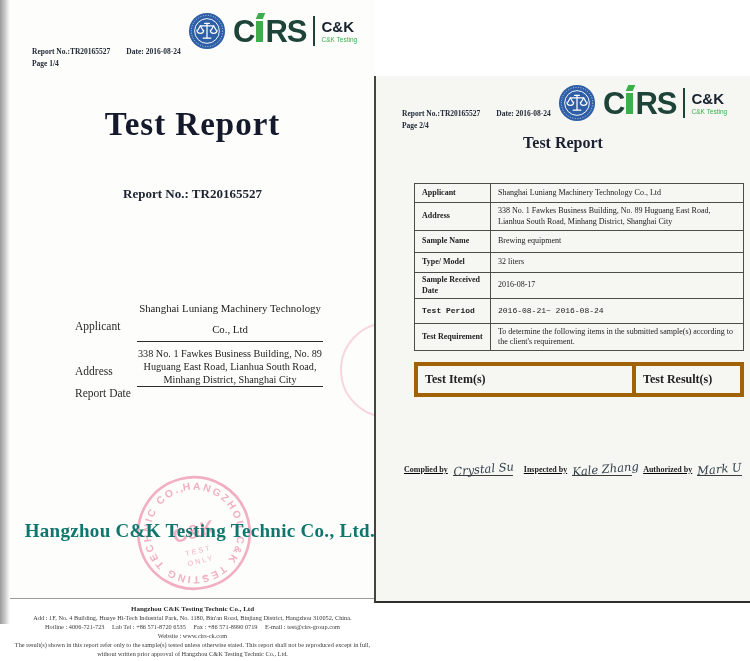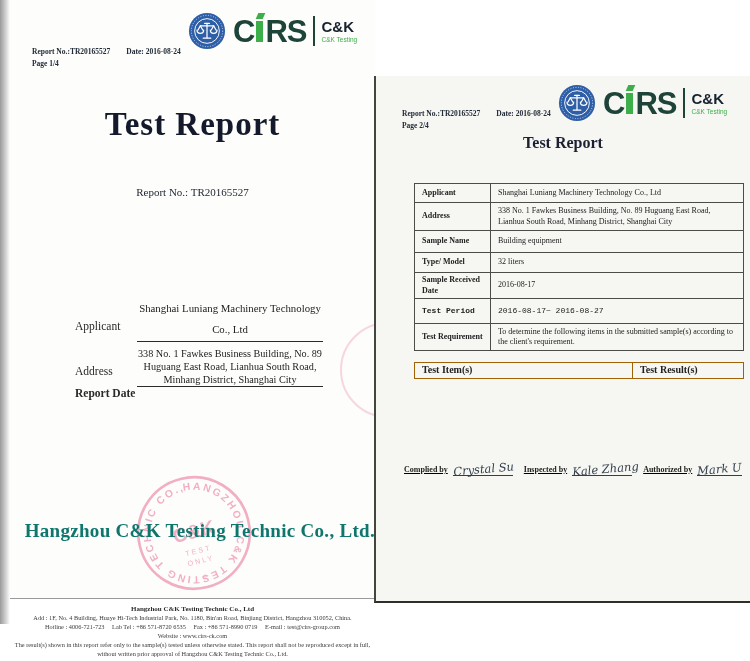--- a/index.html
+++ b/index.html
@@ -36,34 +36,34 @@
   .logo-divider { width:2px; height:30px; background:#1e4339; margin:0 6px 0 7px; }
   .ck-block { display:flex; flex-direction:column; line-height:1.1;
               font-family:"Liberation Sans", sans-serif; }
   .ck-main { font-size:15px; font-weight:bold; color:#16222e; }
   .ck-sub  { font-size:6.5px; color:#3cae4a; margin-top:1px; }
 
   
   .title-lg { position:absolute; top:106px; left:0; width:100%; text-align:center;
               font-size:33px; font-weight:bold; color:#141a2c; letter-spacing:1px; }
   .report-no-line { position:absolute; top:186px; left:0; width:100%; text-align:center;
-                    font-size:11px; font-weight:normal; color:#1c2330; }
+                    font-size:13px; font-weight:bold; color:#1c2330; }
   .lfields { position:absolute; left:65px; top:295px; width:248px; color:#222; }
   .lrow { display:flex; }
   .llabel { width:62px; font-size:11.5px; color:#2a2a2a; }
   .lvalue { flex:1; text-align:center; }
   .r1 .lvalue { font-size:10.8px; line-height:21px; padding-top:3px;
                 border-bottom:1.5px solid #2b2b2b; min-height:47px; }
   .r1 .llabel { align-self:flex-end; padding-bottom:10px; }
   .r2 .lvalue { font-size:10.2px; line-height:13px; padding-top:5px;
                 border-bottom:1.5px solid #2b2b2b; min-height:43px; }
   .r2 .llabel { align-self:flex-end; padding-bottom:10px; }
   .r3 .lvalue { font-size:11.5px; line-height:34px; border-bottom:2.5px solid #161616;
                 min-height:36px; }
-  .r3 .llabel { align-self:center;font-weight:bold; }
+  .r3 .llabel { align-self:center; }
 
   .arc-stamp { position:absolute; left:330px; top:322px; width:96px; height:96px;
                border:2px solid rgba(238,150,175,0.38); border-radius:50%; }
 
   .stamp { position:absolute; left:118px; top:467px; width:132px; height:132px;
            opacity:0.78; transform:rotate(-14deg); }
   .stamp-ring { fill:none; stroke:#ef9ab5; stroke-width:2.6; }
   .stamp-arc { font-family:"Liberation Sans", sans-serif; font-size:10px; font-weight:bold;
                fill:#ef9ab5; letter-spacing:2px; }
   .stamp-center { font-family:"Liberation Sans", sans-serif; font-size:19px; font-weight:bold;
@@ -82,22 +82,22 @@
   .itable td { border:1px solid #4c4c48; font-size:8px; line-height:10.5px;
                padding:2px 7px; color:#222; vertical-align:middle; }
   .itable td.lab { width:76px; font-weight:bold; }
   .itable tr:nth-child(1){height:19px;} .itable tr:nth-child(2){height:28px;}
   .itable tr:nth-child(3){height:22px;} .itable tr:nth-child(4){height:20px;}
   .itable tr:nth-child(5){height:23px;} .itable tr:nth-child(6){height:25px;font-family:Liberation Mono, monospace;}
   .itable tr:nth-child(7){height:27px;}
 
   .rtable { position:absolute; left:38px; top:286px; width:330px; border-collapse:collapse;
             table-layout:fixed; }
-  .rtable td { border:1px solid #a16207; font-size:10px; line-height:10.5px;
-               padding:2px 7px; color:#222; vertical-align:middle; }
+  .rtable td { border:4px solid #a16207; font-size:12px; line-height:10.5px;
+               padding:8px 7px; color:#222; vertical-align:middle; }
   .rtable td.c1 { width:218px; }
   .rtable .hdr td { font-weight:bold; height:16px; }
   .rtable .dat td { height:38px; }
 
   .sig-row { position:absolute; left:28px; top:381px; width:345px; display:flex;
              align-items:flex-end;text-decoration:underline; }
   .sig-label { font-size:8px; font-weight:bold; color:#222; margin-right:5px;
                padding-bottom:2px; white-space:nowrap; }
   .sig-line { width:60px; border-bottom:1px solid #3c3c3c; text-align:center;
               margin-right:11px; }
@@ -237,33 +237,33 @@
         <tr>
           <td class="lab">Applicant</td>
           <td>Shanghai Luniang Machinery Technology Co., Ltd</td>
         </tr>
         <tr>
           <td class="lab">Address</td>
           <td>338 No. 1 Fawkes Business Building, No. 89 Huguang East Road, Lianhua South Road, Minhang District, Shanghai City</td>
         </tr>
         <tr>
           <td class="lab">Sample Name</td>
-          <td>Building equipment</td>
+          <td>Brewing equipment</td>
         </tr>
         <tr>
           <td class="lab">Type/ Model</td>
           <td>32 liters</td>
         </tr>
         <tr>
           <td class="lab">Sample Received Date</td>
           <td>2016-08-17</td>
         </tr>
         <tr>
           <td class="lab">Test Period</td>
-          <td>2016-08-17~ 2016-08-27</td>
+          <td>2016-08-21~ 2016-08-24</td>
         </tr>
         <tr>
           <td class="lab">Test Requirement</td>
           <td>To determine the following items in the submitted sample(s) according to the client's requirement.</td>
         </tr>
       </tbody>
     </table>
 
     <table class="rtable">
       <tbody>

